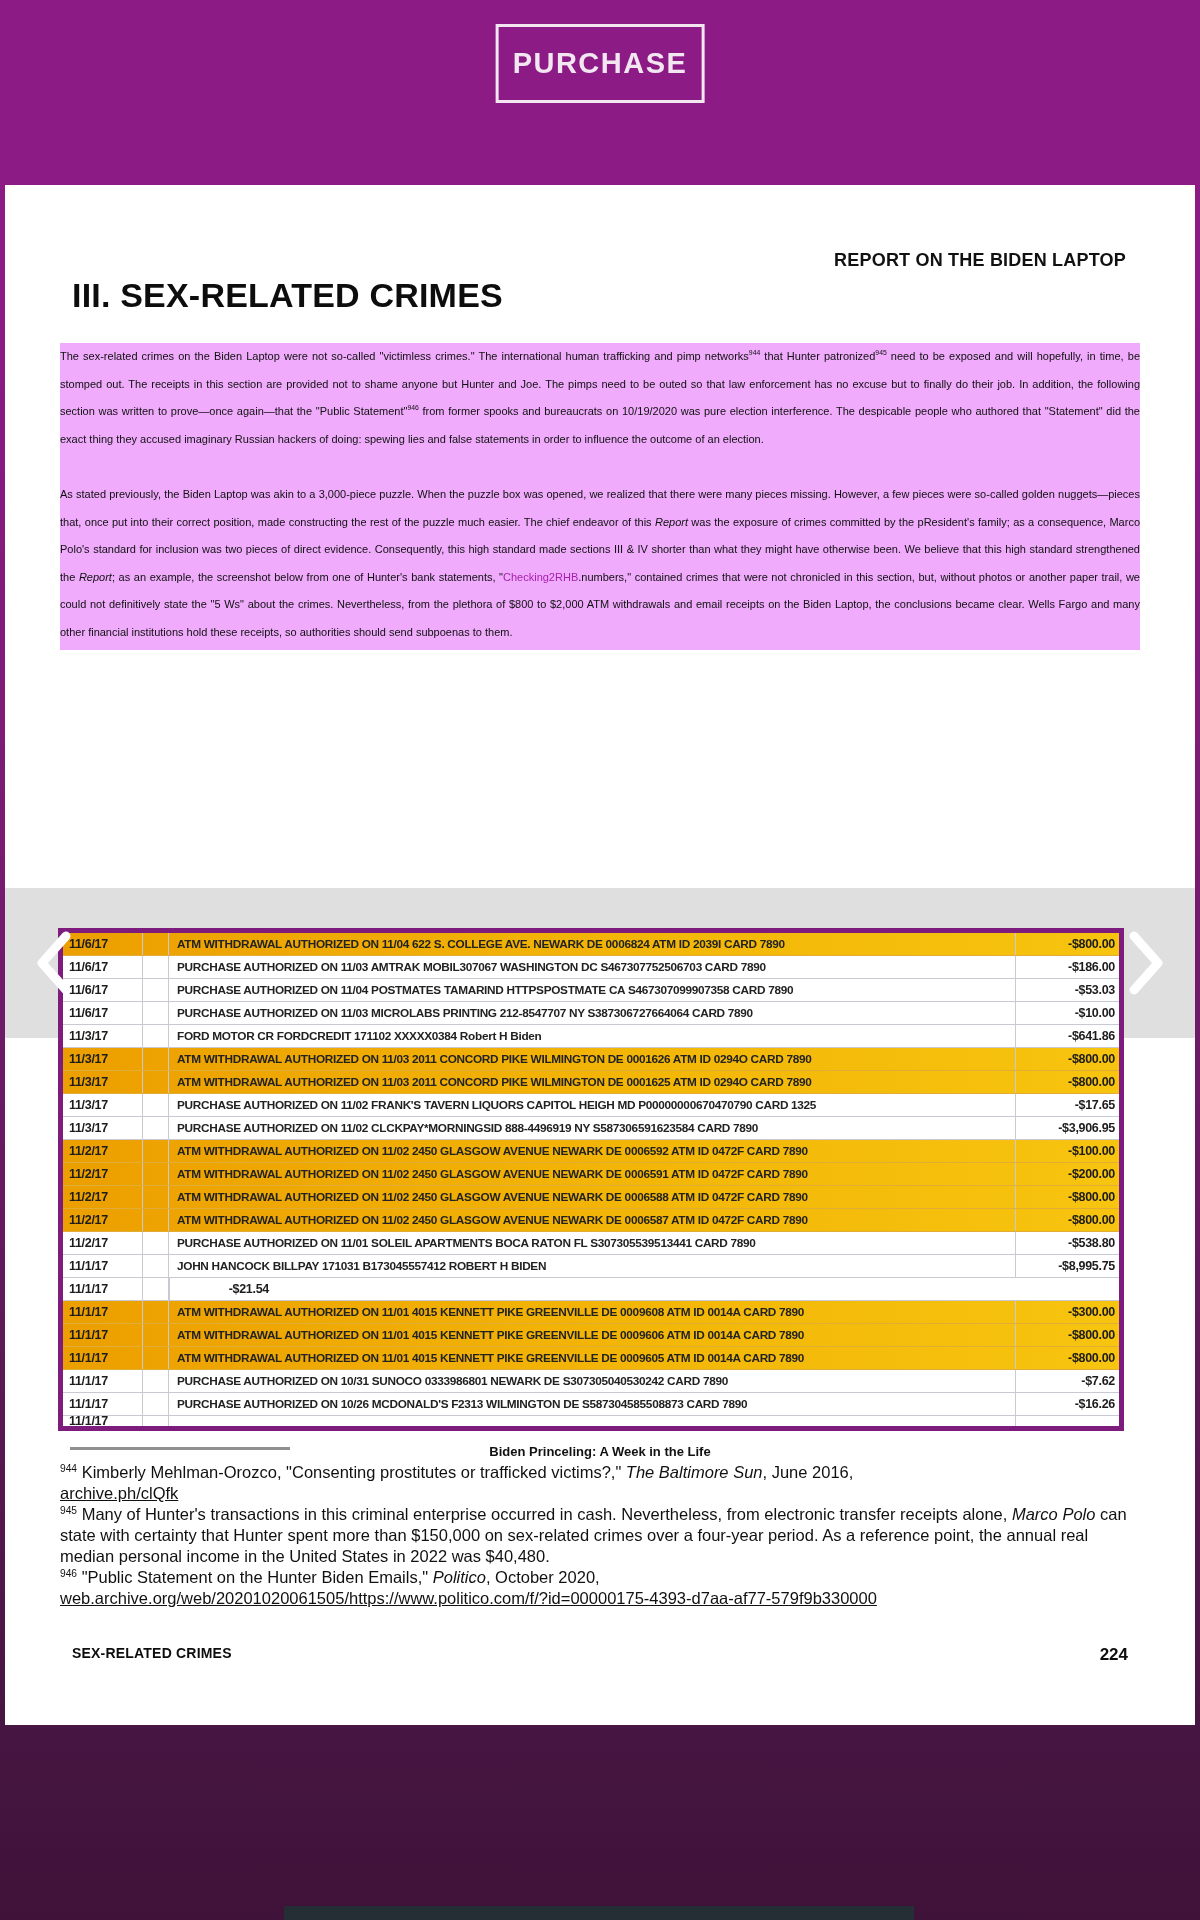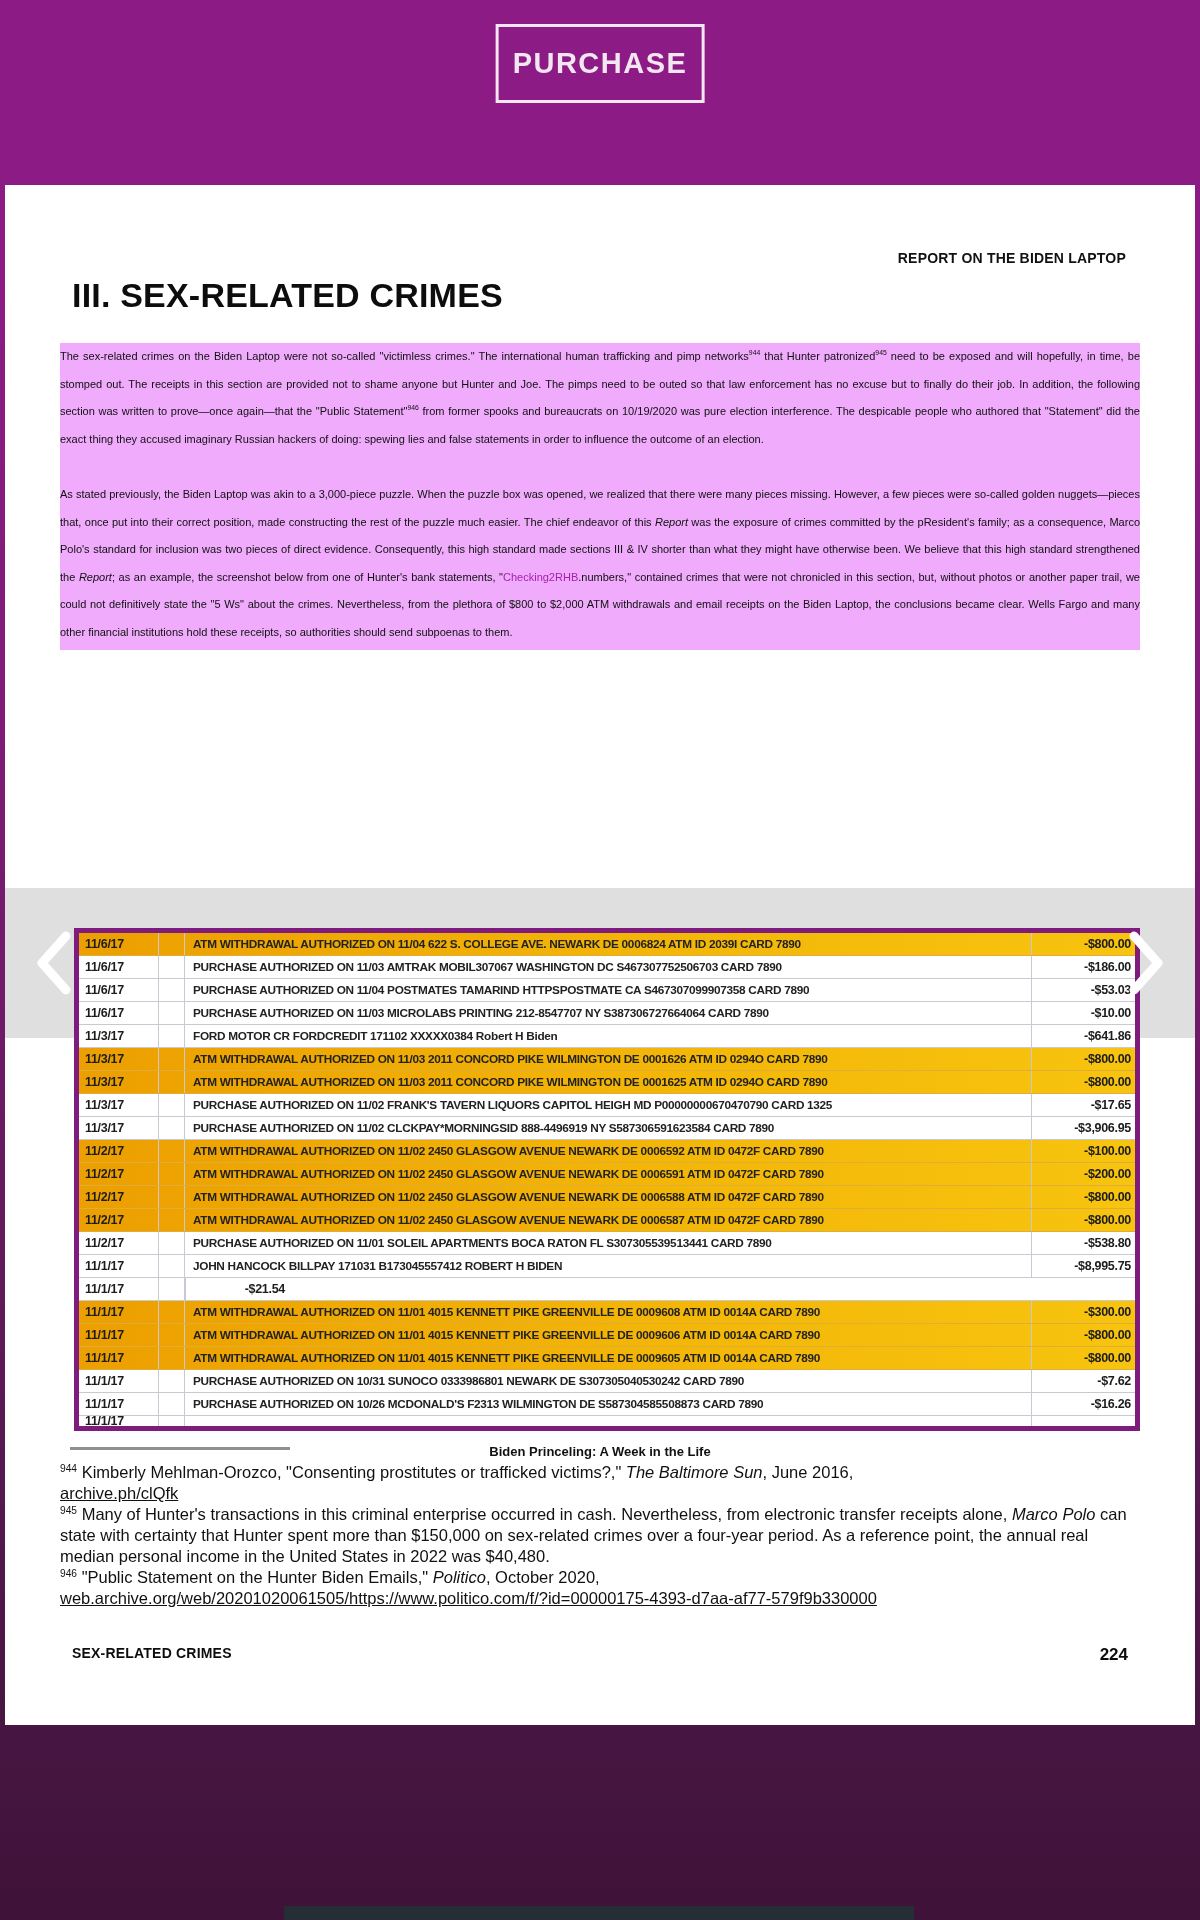--- a/index.html
+++ b/index.html
@@ -13,21 +13,21 @@
     position:absolute; top:24px; left:50%; transform:translateX(-50%);
     border:3px solid #f2e6f0; color:#f2e6f0; background:transparent;
     font-family:"Liberation Sans", sans-serif;
     font-size:29px; letter-spacing:1.5px; padding:20px 14px; font-weight:700;
   }
   .page {
     position:absolute; left:5px; top:185px; width:1190px; height:1540px;
     background:#ffffff; z-index:0;
   }
   .header-right {
-    position:absolute; top:250px; right:74px; font-size:14px; font-weight:bold;
+    position:absolute; top:250px; right:74px; font-size:18px; font-weight:bold;
     color:#111; letter-spacing:0.2px; z-index:2;text-align:center;
   }
   .doc-title {
     position:absolute; left:72px; top:276px; font-size:34px; font-weight:bold;
     color:#0d0d0d; z-index:2; letter-spacing:0.2px;
   }
   .bodytext {
     position:absolute; left:60px; top:343px; width:1080px; background:#f0abfc;
     z-index:2; font-size:11px; line-height:27.5px; text-align:justify;
     color:#101010; padding-bottom:4px;
@@ -42,21 +42,21 @@
     background:#dfdfdf; z-index:1;
   }
   .chev {
     position:absolute; top:928px; width:52px; height:70px; z-index:4;
     background:transparent; border:none; cursor:pointer; padding:0;
   }
   .chev-left  { left:28px; }
   .chev-right { left:1120px; }
   .chev svg { width:52px; height:70px; }
   .bank-table {
-    position:absolute; left:74px; top:928px; width:1066px; z-index:3;
+    position:absolute; left:58px; top:928px; width:1066px; z-index:3;
     border:5px solid #7d1c7d; background:#fff;
   }
   .trow {
     display:flex; height:23px; align-items:stretch;
     border-bottom:1px solid #c9c9d1; background:#fff;
   }
   .trow:last-child { border-bottom:none; }
   .trow.hl {
     background:linear-gradient(90deg,#ec9f00 0%,#f3b607 55%,#f7c40f 100%);
     border-bottom-color:#e0ae37;

